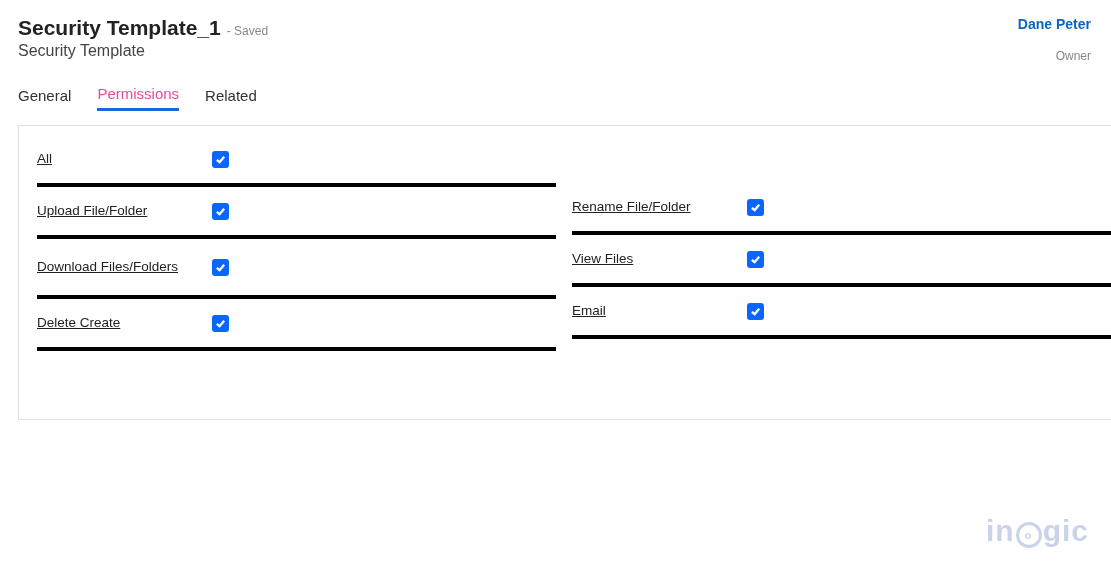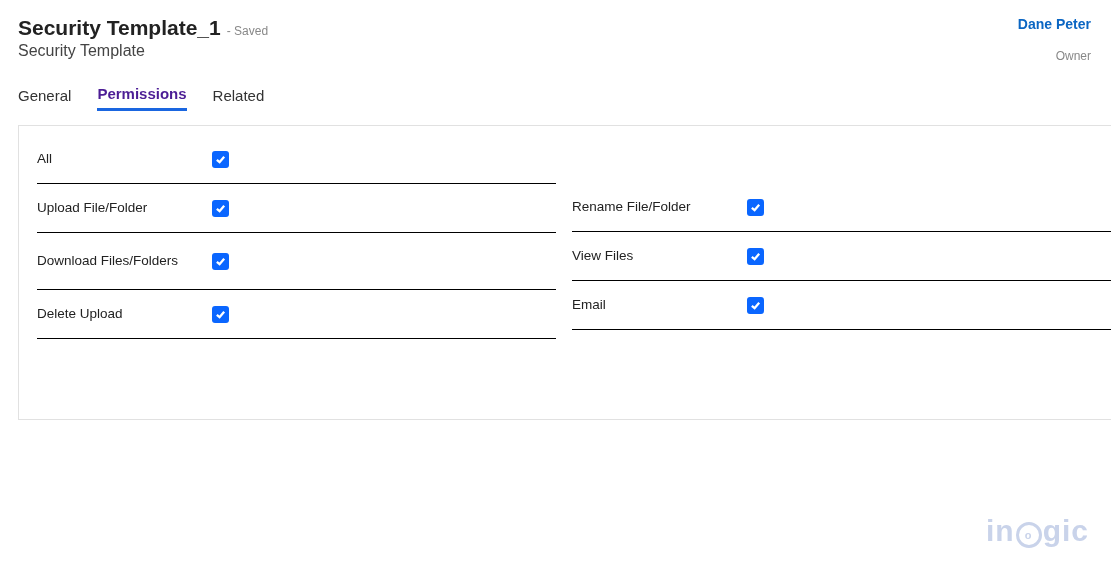--- a/index.html
+++ b/index.html
@@ -65,23 +65,23 @@
     border-bottom: 0;
     align-items: center;
   }
   .tab {
     font-size: 15px;
     color: #333;
     padding-bottom: 6px;
     cursor: pointer;
   }
   .tab.active {
-    font-weight: 700;
+    font-weight: 400;
     border-bottom: 3px solid #1a66e0;
-    color: #4c1d95;
+    color: #ec4899;
   }
 
   
   .panel {
     margin: 14px 0 0 18px;
     border: 1px solid #e1e1e1;
     border-right: none;
     width: 1093px;
     height: 295px;
     box-sizing: border-box;
@@ -95,22 +95,23 @@
   }
   .col.right {
     padding-left: 0;
     width: 540px;
   }
 
   .row {
     display: flex;
     align-items: center;
     min-height: 48px;
-    border-bottom: 1px solid #000000;
+    border-bottom: 4px solid #000000;
     padding: 0;
+    text-decoration: underline;
   }
   .row-label {
     width: 170px;
     font-size: 13.5px;
     color: #222;
     line-height: 1.35;
     padding: 6px 6px 6px 0;
   }
 
   
@@ -211,21 +212,21 @@
       <div class="row-label">Download Files/Folders</div>
       <span class="checkbox">
         <svg viewBox="0 0 12 12">
             <polyline points="2,6.5 5,9 10,3"></polyline>
           </svg>
       </span>
     </div>
 
 
     <div class="row">
-      <div class="row-label">Delete Upload</div>
+      <div class="row-label">Delete Create</div>
       <span class="checkbox">
         <svg viewBox="0 0 12 12">
             <polyline points="2,6.5 5,9 10,3"></polyline>
           </svg>
       </span>
     </div>
 
   </div>
 
   <div class="col right">

